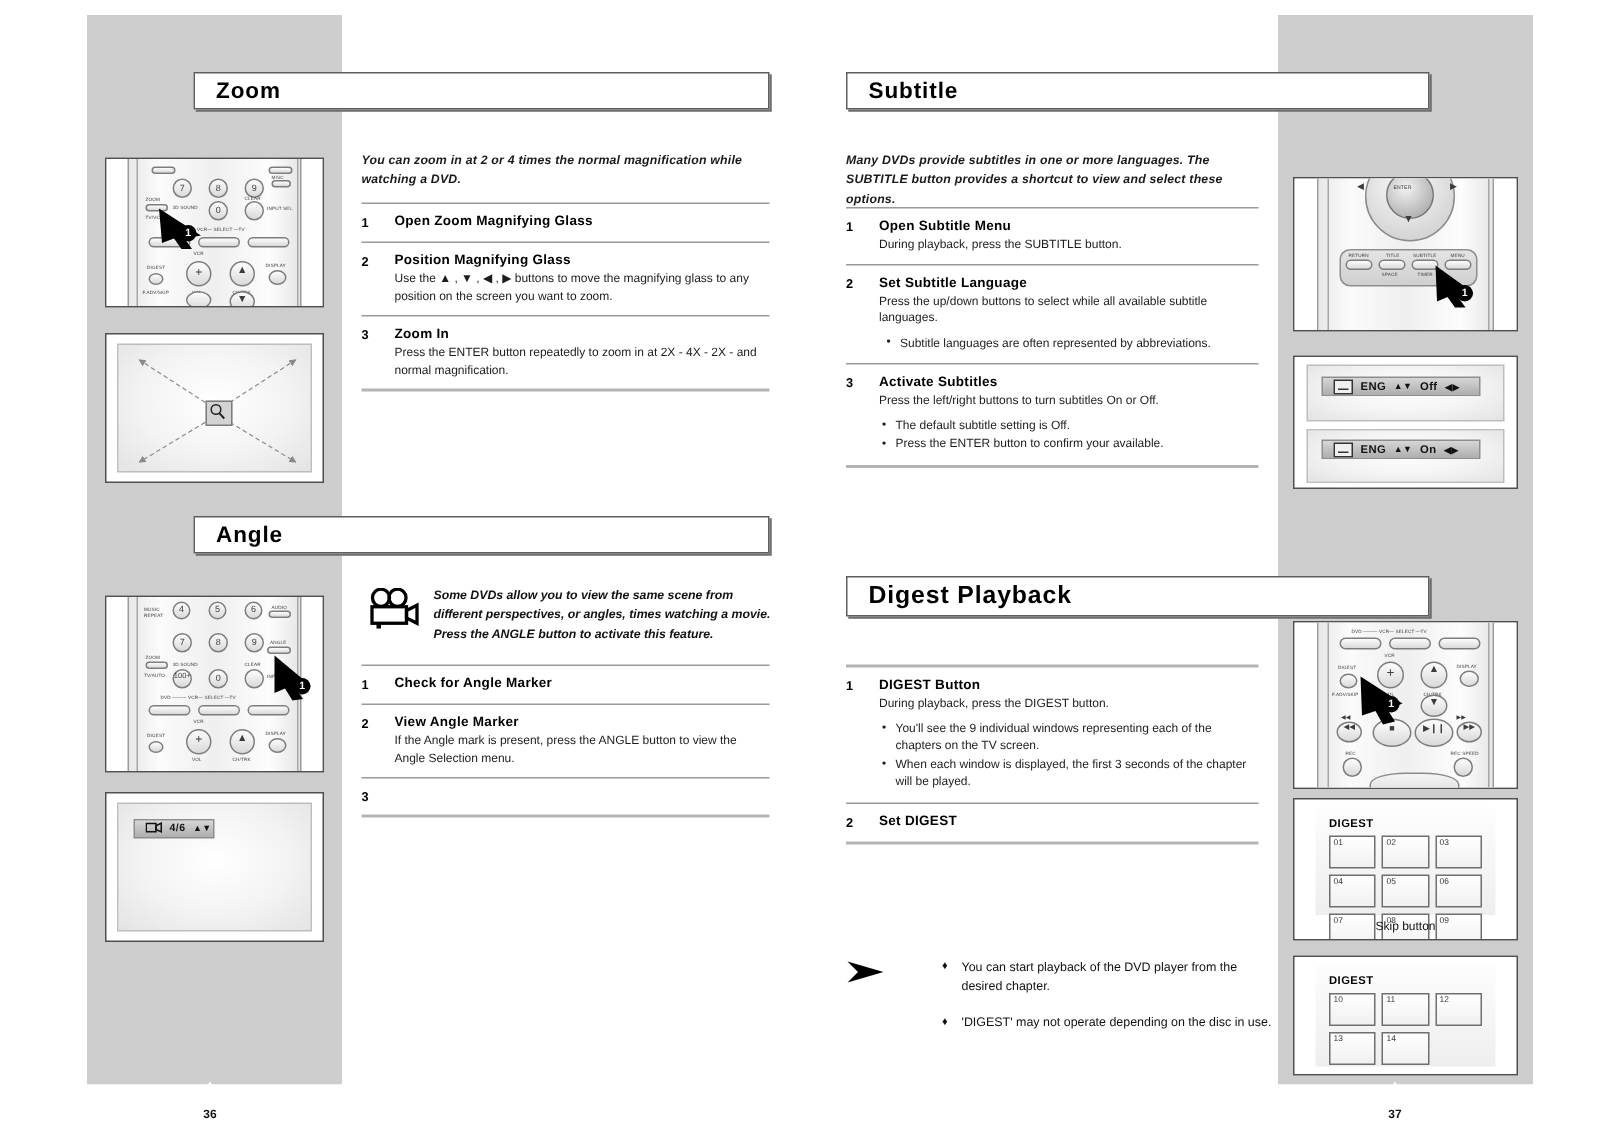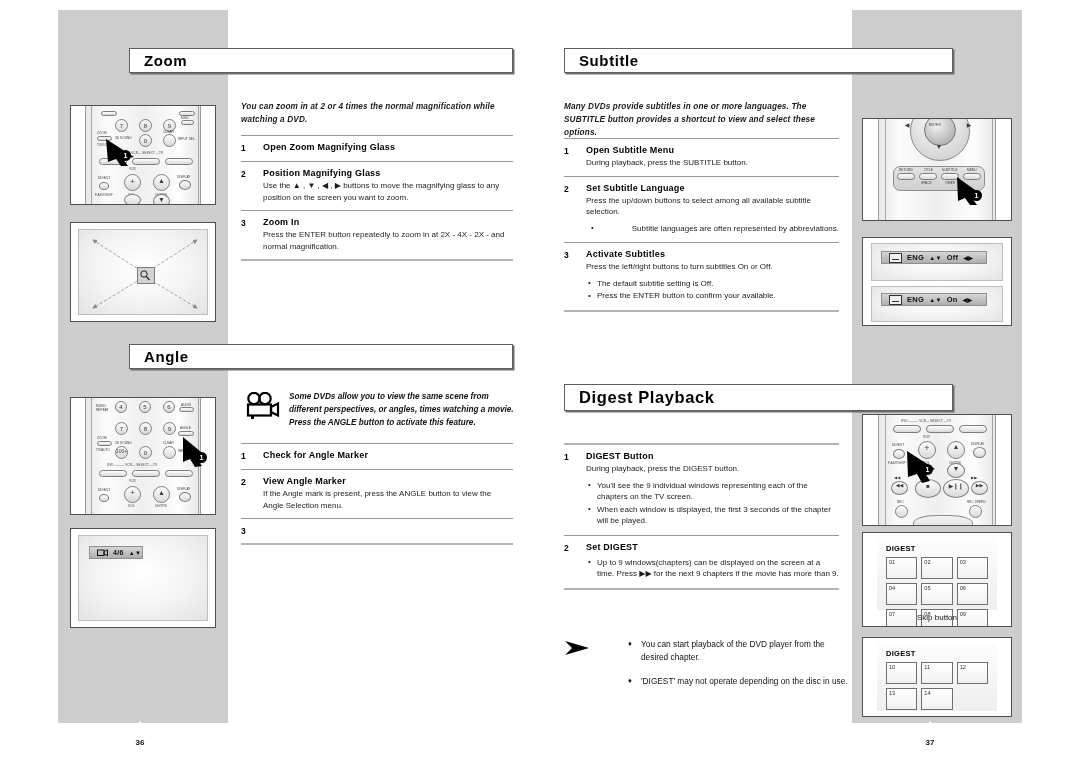--- a/index.html
+++ b/index.html
@@ -109,21 +109,21 @@
     position: relative;
     margin-bottom: 1px;
     color: #1c1c1c;
   }
   .bullets li::before {
     content: "\2022";
     position: absolute;
     left: 2px;
     top: -0.5px;
   }
-  .bullets.indent li { padding-left: 14px; text-align: right; }
+  .bullets.indent li { padding-left: 14px; }
   .bullets.indent li::before { left: 5px; }
 
   
   .camera-note {
     position: absolute;
     display: flex;
     align-items: flex-start;
   }
   .camera-note .cam-ico { flex: 0 0 auto; margin-right: 9px; margin-top: 2px; }
   .camera-note .cam-text {
@@ -612,21 +612,21 @@
         <div class="desc">During playback, press the SUBTITLE button.</div>
       </div>
     </div>
 
     <div class="rule"></div>
 
     <div class="step">
       <div class="num">2</div>
       <div class="body">
         <div class="title">Set Subtitle Language</div>
-        <div class="desc">Press the up/down buttons to select among all available subtitle selection.</div>
+        <div class="desc">Press the up/down buttons to select while all available subtitle languages.</div>
         <ul class="bullets indent">
           <li>Subtitle languages are often represented by abbreviations.</li>
         </ul>
       </div>
     </div>
 
     <div class="rule"></div>
 
     <div class="step">
       <div class="num">3</div>
@@ -717,23 +717,20 @@
         </ul>
       </div>
     </div>
 
     <div class="rule"></div>
 
     <div class="step">
       <div class="num">2</div>
       <div class="body">
         <div class="title">Set DIGEST</div>
-        <ul class="bullets">
-          <li>Up to 9 windows(chapters) can be displayed on the screen at a time. Press ▶▶ for the next 9 chapters if the movie has more than 9.</li>
-        </ul>
       </div>
     </div>
 
     <div class="rule thick"></div>
   </div>
 
   <div class="note-block" style="left:24px; top:638px; width:290px;">
     <span class="arrow-ico">
       <svg width="26" height="16" viewBox="0 0 26 16">
         <polygon points="1,1 25,8 1,15 8,8" fill="#000"></polygon>

